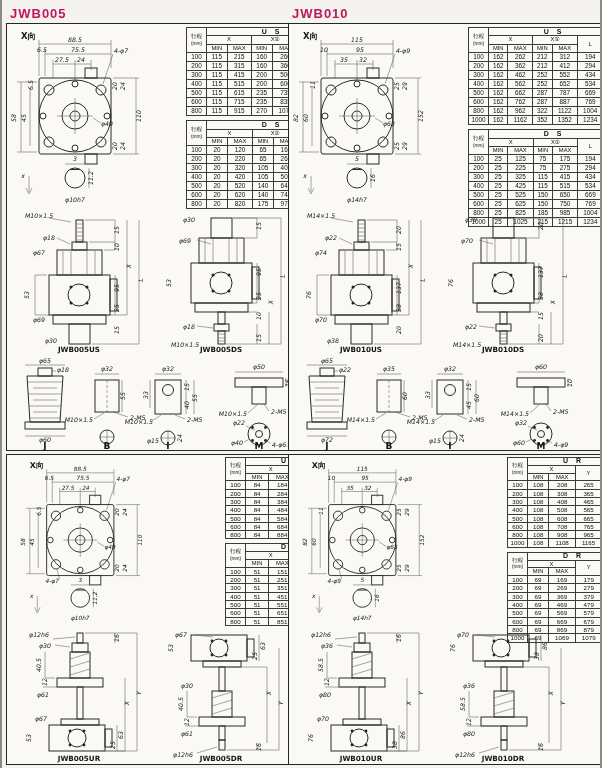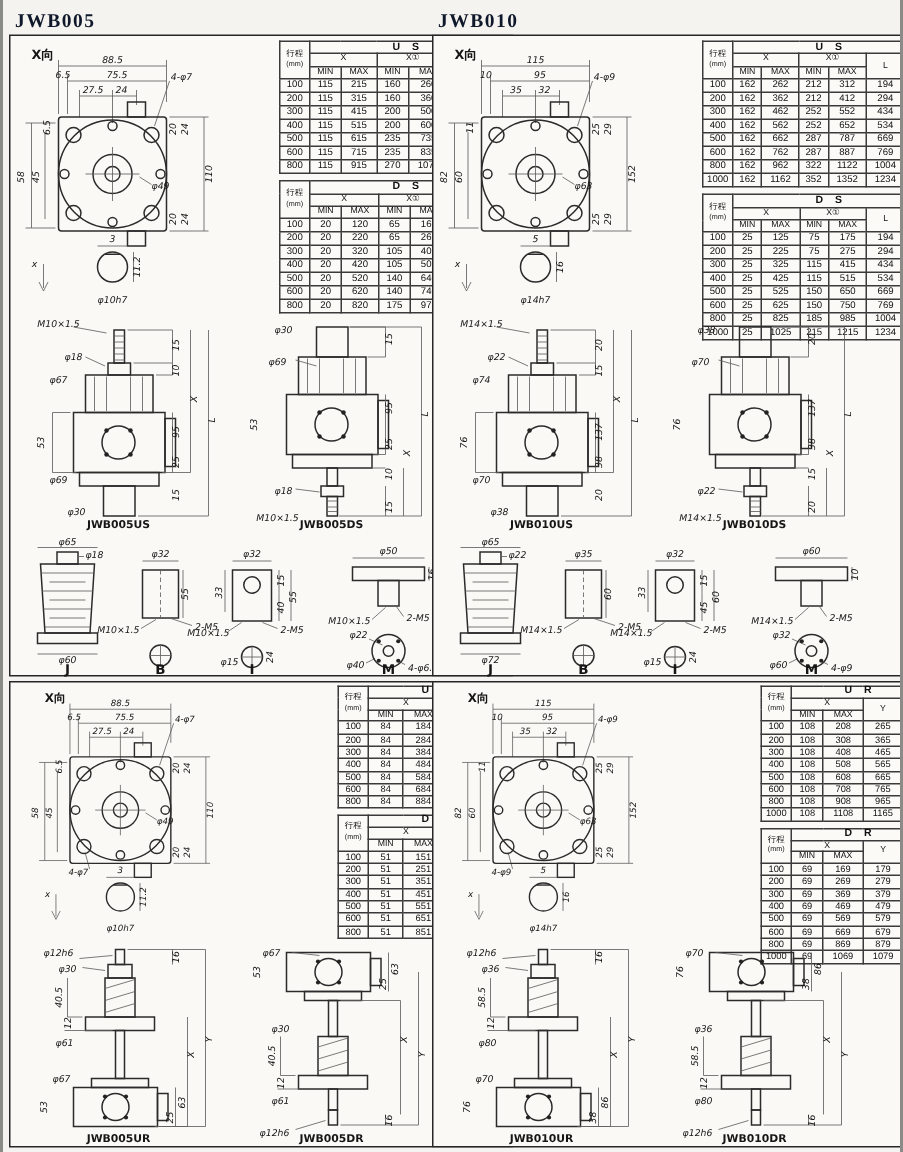--- a/index.html
+++ b/index.html
@@ -1,21 +1,21 @@
 <!DOCTYPE html>
 <html><head>
 <meta charset="utf-8">
 <style>
 *{margin:0;padding:0;box-sizing:border-box}
 body{width:602px;height:768px;background:#e7e5e0;font-family:"Liberation Sans",sans-serif;color:#1c1c1c}
 .page{position:relative;width:602px;height:768px;background:#f4f3ef;border-left:2px solid #8a8a86;border-right:2px solid #8a8a86;overflow:hidden}
 .panel{position:absolute;top:6px;width:294px;height:760px}
 .panel.left{left:4px}
 .panel.right{left:286px}
-.ptitle{position:absolute;top:0;left:4px;font-family:Liberation Serif, serif;font-weight:bold;font-size:13px;letter-spacing:1px;color:#0f172a}
+.ptitle{position:absolute;top:0;left:4px;font-family:Liberation Sans, sans-serif;font-weight:bold;font-size:13px;letter-spacing:1px;color:#be185d}
 .box{position:absolute;left:0;width:336px;border:1.6px solid #262626;background:#faf9f5}
 .box.top{top:17px;height:428px}
 .box.bottom{top:448px;height:311px}
 svg{position:absolute;overflow:visible}
 svg text{font-family:"DejaVu Sans",sans-serif;font-size:6.2px;font-style:italic;fill:#161616;text-anchor:middle}
 svg text.vw{font-size:8.5px;font-style:normal;font-weight:bold}
 svg text.cap{font-size:7.2px;font-style:normal;font-weight:bold}
 svg text.ltr{font-size:9px;font-style:normal;font-weight:bold}
 svg text.st{text-anchor:start}
 svg text.en{text-anchor:end}

